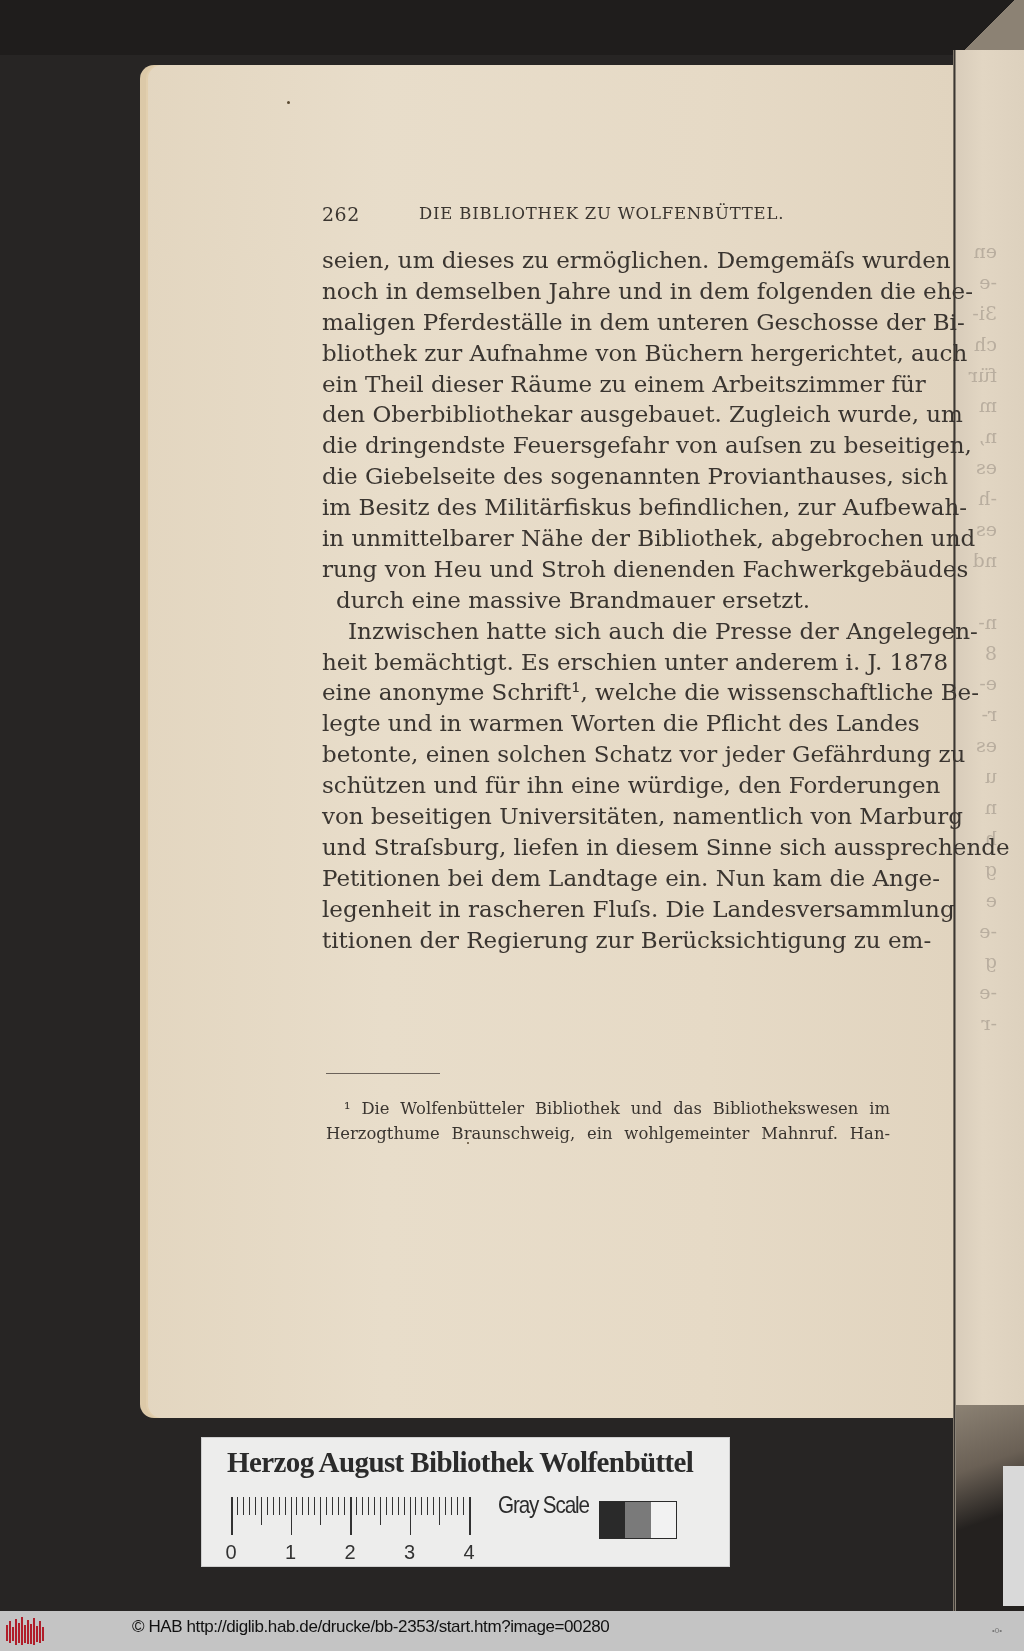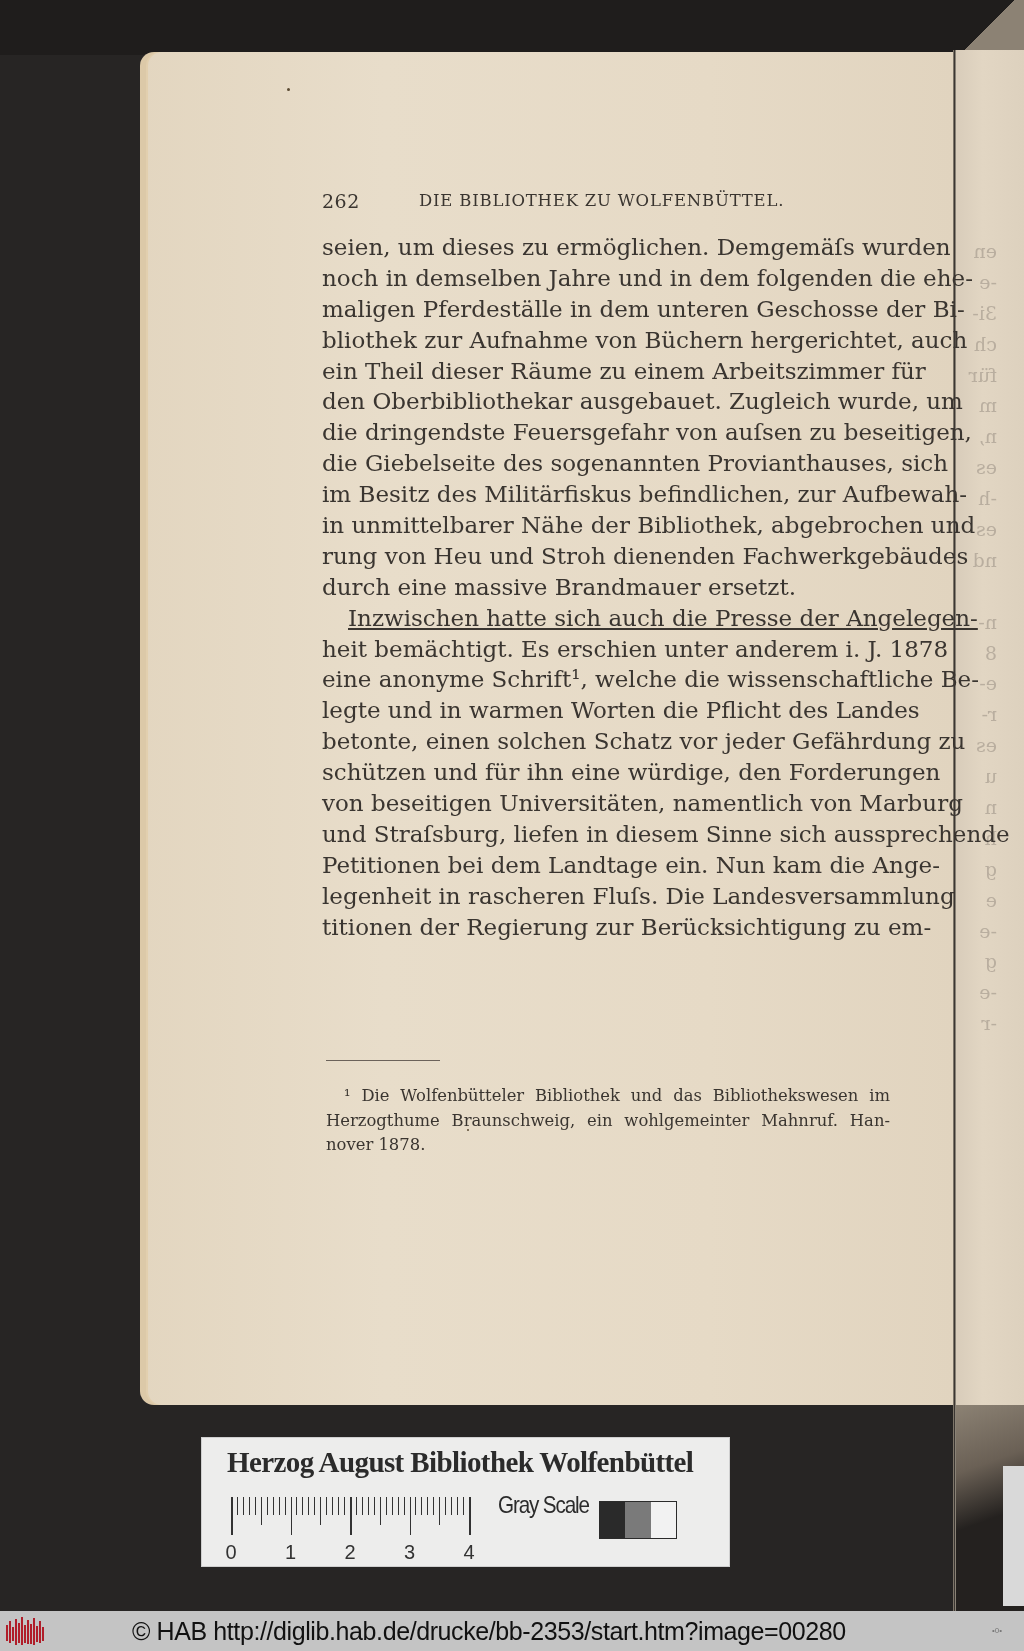--- a/index.html
+++ b/index.html
@@ -15,40 +15,40 @@
     background:linear-gradient(90deg,#d8ccba 0%, #e2d6c3 40%, #ddd1be 100%);
   }
   .right-shadow { position:absolute; left:950px; top:0; width:74px; height:55px;
     background:linear-gradient(135deg,#1f1d1c 50%, #8c8274 50%); }
   .right-bottom { position:absolute; left:955px; top:1405px; width:69px; height:206px;
     background:linear-gradient(160deg,#8c8274 0%, #6a6055 30%, #24211f 55%); }
   .right-card { position:absolute; left:1003px; top:1466px; width:30px; height:140px; background:#d9d9d9; }
   .spine { position:absolute; left:953px; top:50px; width:3px; height:1561px;
     background:linear-gradient(90deg,#9e9484,#3b3632,#b0a898); }
   .page {
-    position:absolute; left:140px; top:52px; width:813px; height:1353px;
+    position:absolute; left:140px; top:65px; width:813px; height:1353px;
     background:#e6dbc8;
     border-radius:14px 0 0 14px;
     box-shadow: inset 6px 0 0 #dcc9a8, inset 8px 0 0 #e2cfae;
     background-image:linear-gradient(90deg,#e3d6c0 0%, #e8ddca 30%, #e6dac6 70%, #e1d4bf 100%);
   }
   .page-inner { position:absolute; left:0; top:0; width:100%; height:100%; }
   .header-line {
     position:absolute; left:182px; top:138px; width:560px; height:24px;
     font-size:17px; color:#3a3530; letter-spacing:0.5px;
   }
   .pagenum { position:absolute; left:0; top:0; font-size:19px; }
   .running { position:absolute; left:97px; top:1px; font-size:16.5px; letter-spacing:0.8px; }
   .body-text {
     position:absolute; left:182px; top:180px; width:568px;
     font-size:23px; line-height:30.9px; color:#3a3530;
   }
   .line { display:block; white-space:nowrap; text-align:justify; text-align-last:justify; height:30.9px; overflow:visible; }
-  .line.last { text-align-last:left; }
-  .line.indent { padding-left:26px;text-decoration:underline; }
+  .line.last { text-align-last:left;margin-left:14px; }
+  .line.indent { padding-left:26px; }
   .fn-rule { position:absolute; left:186px; top:1008px; width:114px; height:1px; background:#6b625a; }
   .footnotes {
     position:absolute; left:186px; top:1032px; width:564px;
     font-size:16.4px; line-height:24.5px; color:#3a3530;
   }
   .fn-line { display:block; white-space:nowrap; text-align:justify; text-align-last:justify; }
   .fn-line.last { text-align-last:left; }
   .fn-line.first { padding-left:18px; }
 
   .mirror {
@@ -73,21 +73,21 @@
   .gray-scale { position:absolute; left:397px; top:63px; width:76px; height:36px; border:1.5px solid #2b2b2b; display:flex; }
   .gray-scale div { flex:1; }
 
   .footer {
     position:absolute; left:0; top:1611px; width:1024px; height:40px;
     background:#c4c4c4; display:flex; align-items:center;
   }
   .logo { position:absolute; left:5px; top:4px; width:42px; height:32px; }
   .footer-text {
     position:absolute; left:132px; top:6px; font-family:"Liberation Sans", sans-serif;
-    font-size:25px; color:#111; letter-spacing:-0.4px; white-space:nowrap;
+    font-size:17px; color:#111; letter-spacing:-0.4px; white-space:nowrap;
   }
   .footer-right { position:absolute; left:992px; top:15px; font-family:"Liberation Sans", sans-serif; font-size:8px; color:#777; }
   .speck { position:absolute; width:3px; height:3px; border-radius:50%; background:#5a4a32; }
 </style>
 </head>
 <body>
 
 <div class="scan">
   <div class="board-top"></div>
   <div class="right-shadow"></div>
@@ -155,21 +155,20 @@
           <span class="line">von beseitigen Universitäten, namentlich von Marburg</span>
           <span class="line">und Straſsburg, liefen in diesem Sinne sich aussprechende</span>
           <span class="line">Petitionen bei dem Landtage ein. Nun kam die Ange-</span>
           <span class="line">legenheit in rascheren Fluſs. Die Landesversammlung</span>
           <span class="line">titionen der Regierung zur Berücksichtigung zu em-</span>
         </div>
       <div class="fn-rule"></div>
       <div class="footnotes" id="footnotes">
           <span class="fn-line first">¹ Die Wolfenbütteler Bibliothek und das Bibliothekswesen im</span>
           <span class="fn-line">Herzogthume Braunschweig, ein wohlgemeinter Mahnruf. Han-</span>
-          <span class="fn-line last">nover 1878.</span>
         </div>
     </div>
   </div>
 
   <div class="card">
     <div class="card-title">Herzog August Bibliothek Wolfenbüttel</div>
     <div class="ruler" id="ruler">
         <div class="tick" style="left: 0px; height: 38px; width: 1.5px;"></div>
         <div class="tick" style="left: 5.95px; height: 18px;"></div>
         <div class="tick" style="left: 11.9px; height: 18px;"></div>

